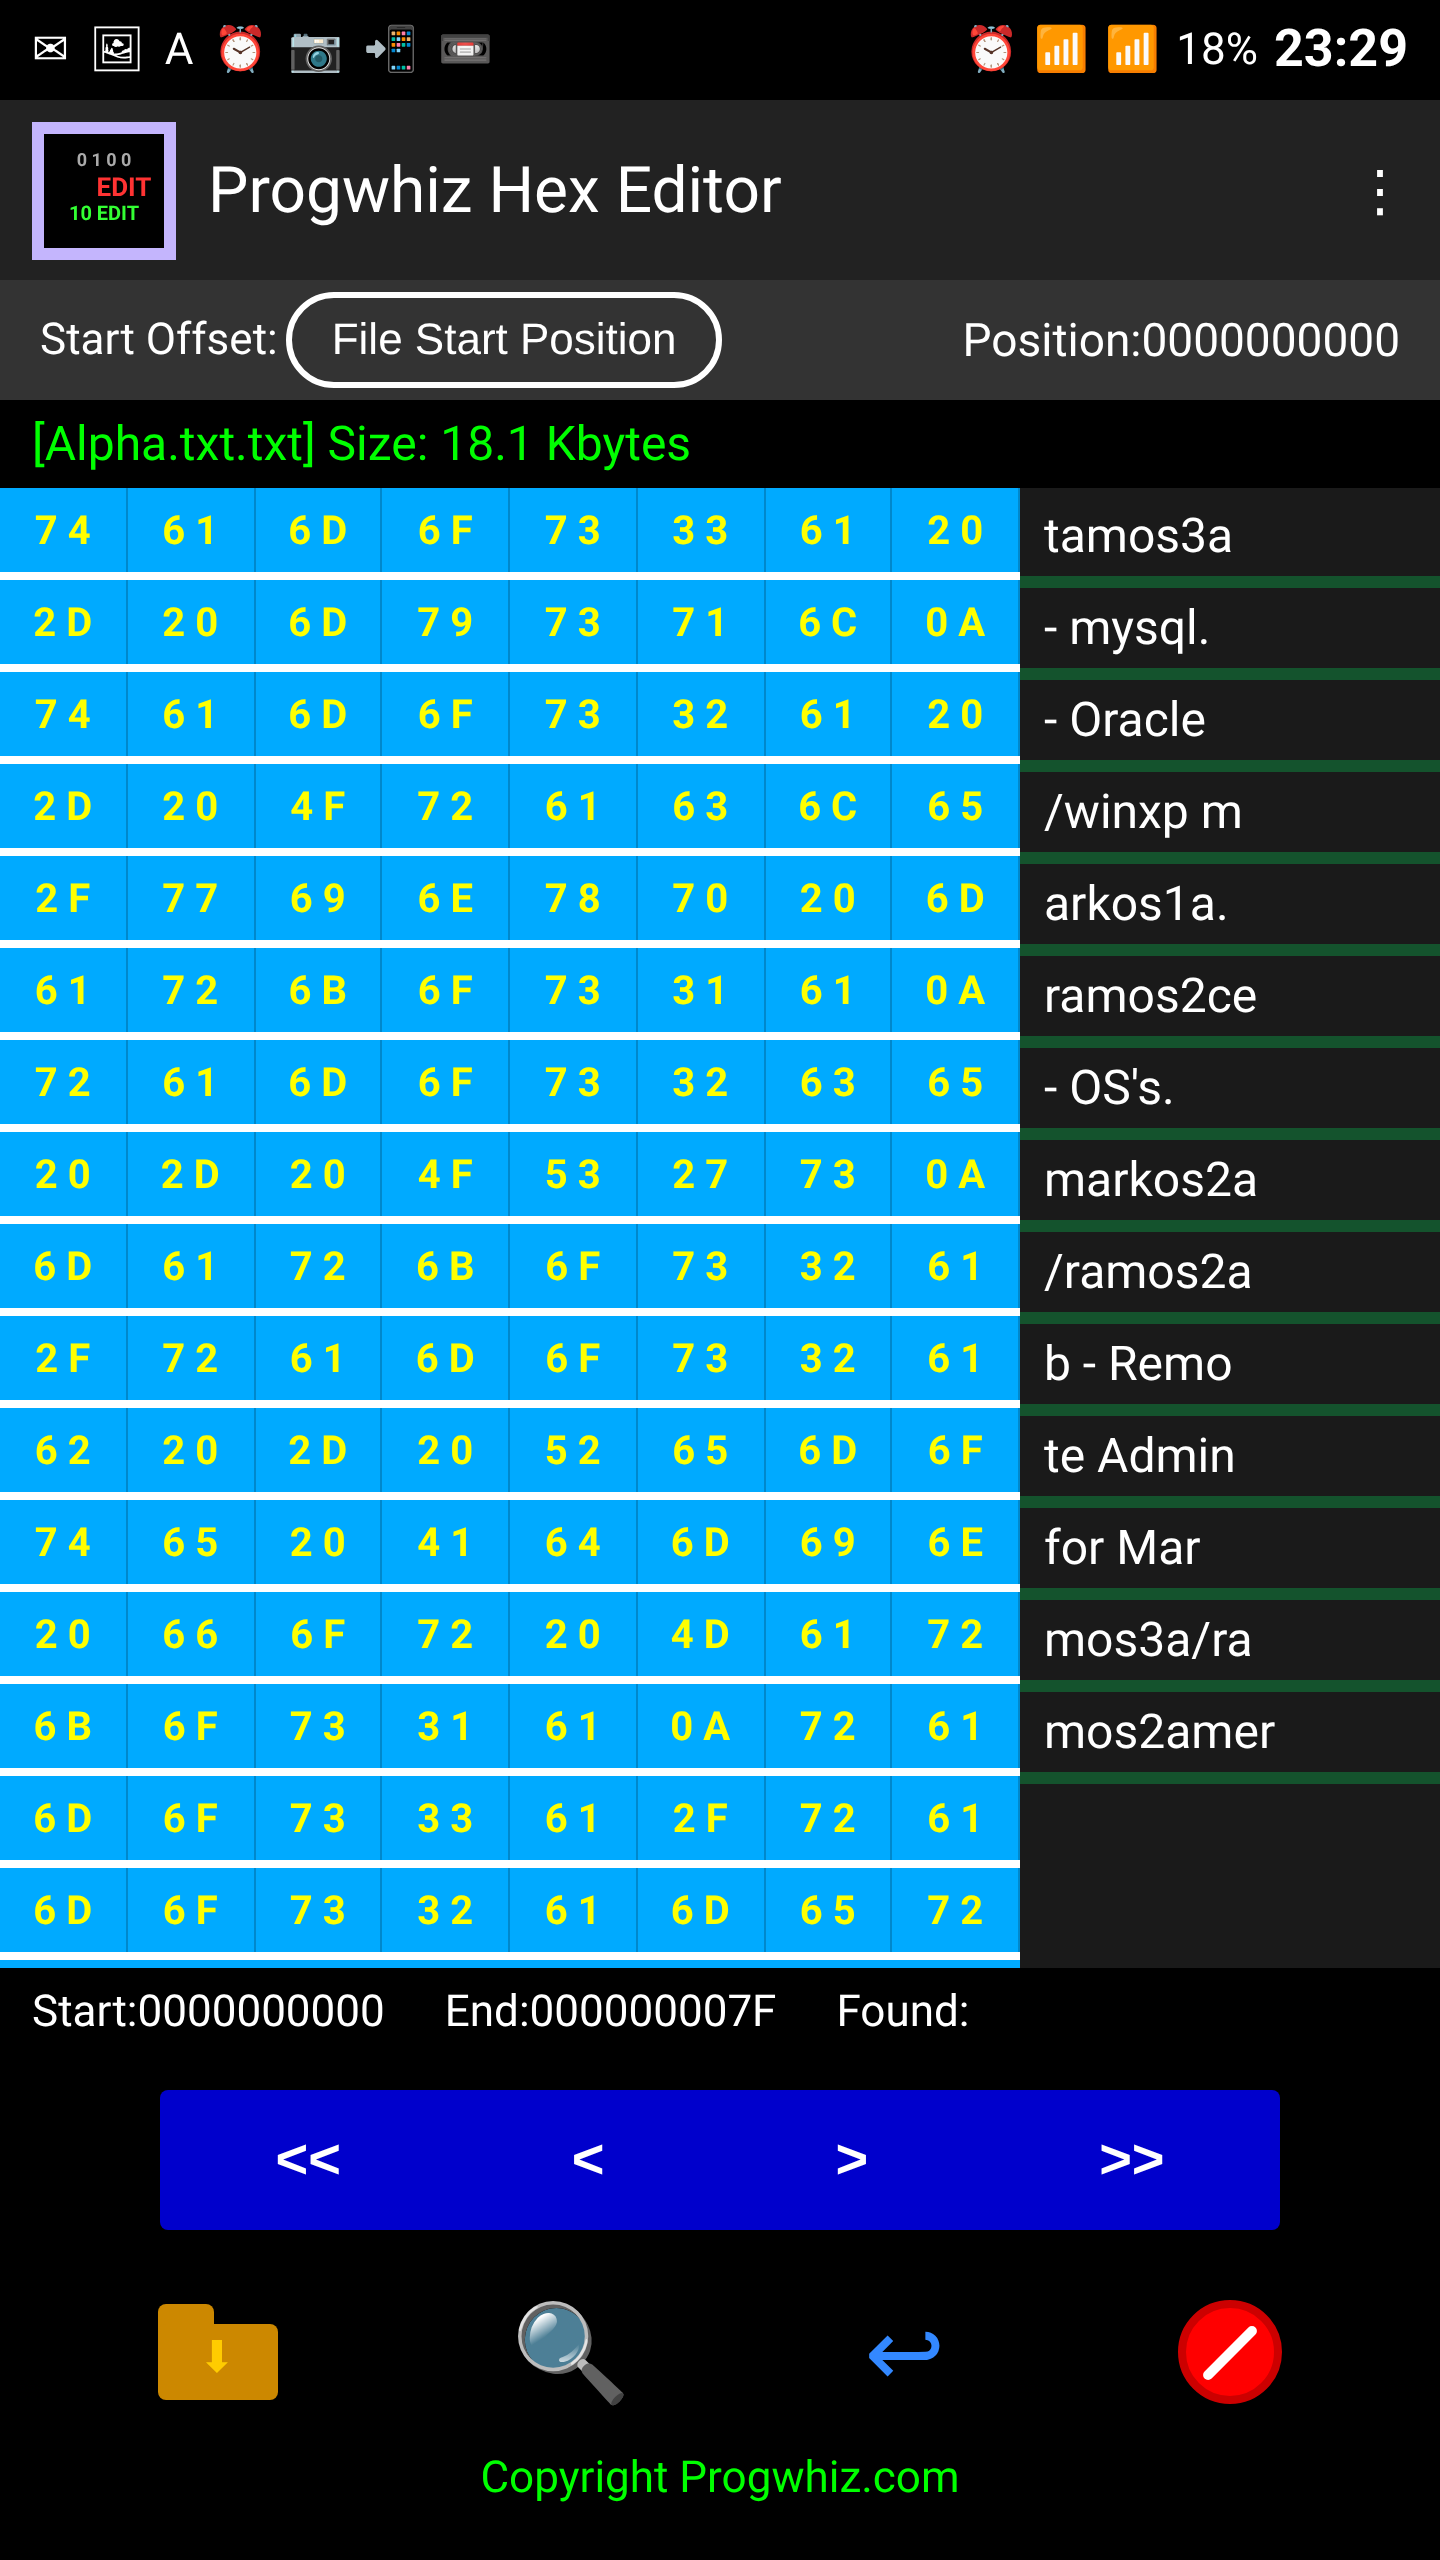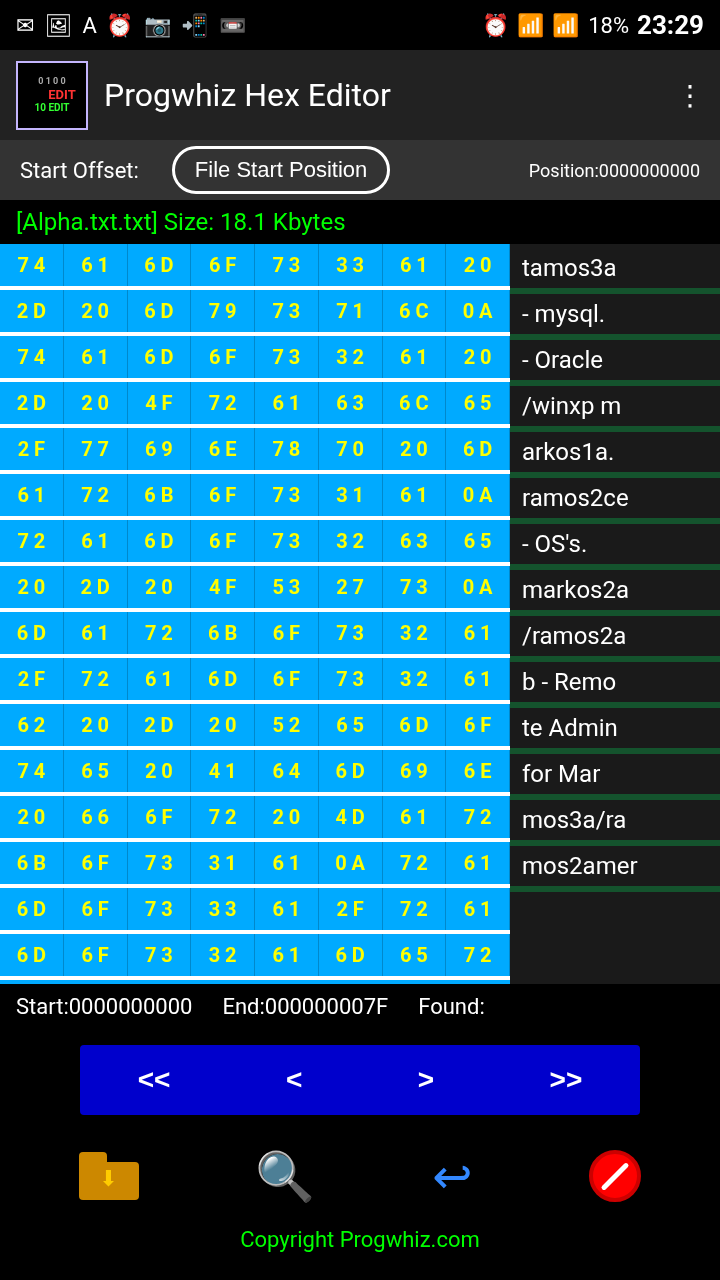--- a/index.html
+++ b/index.html
@@ -49,21 +49,21 @@
       height: 90px;
       display: flex;
       align-items: center;
       padding: 0 16px;
       gap: 16px;
     }
     #app-logo {
       width: 72px;
       height: 69px;
       background: #000;
-      border: 2px solid #c4b5fd;
+      border: 6px solid #c4b5fd;
       display: flex;
       align-items: center;
       justify-content: center;
       font-size: 11px;
       font-weight: bold;
       color: #fff;
       flex-direction: column;
       line-height: 1.2;
     }
     .logo-edit-red { color: #ff3333; font-size: 13px; margin-left: 20px; }
@@ -79,39 +79,39 @@
       font-size: 28px;
     }
 
     
     #toolbar {
       background: #333;
       height: 60px;
       display: flex;
       align-items: center;
       padding: 0 20px;
-      gap: 33px;
+      gap: 4px;
     }
     #start-offset-label {
       color: #fff;
       font-size: 22px;
     }
     #file-start-btn {
       background: transparent;
       border: 3px solid #fff;
       border-radius: 24px;
       padding: 8px 20px;
       color: #fff;
       font-size: 22px;
       font-weight: normal;
       cursor: pointer;
     }
     #position-display {
       color: #fff;
-      font-size: 18px;
+      font-size: 23px;
       margin-left: auto;
     }
 
     
     #file-info {
       background: #000;
       padding: 8px 16px;
       color: #00ff00;
       font-size: 24px;
       border-radius: 11px;

